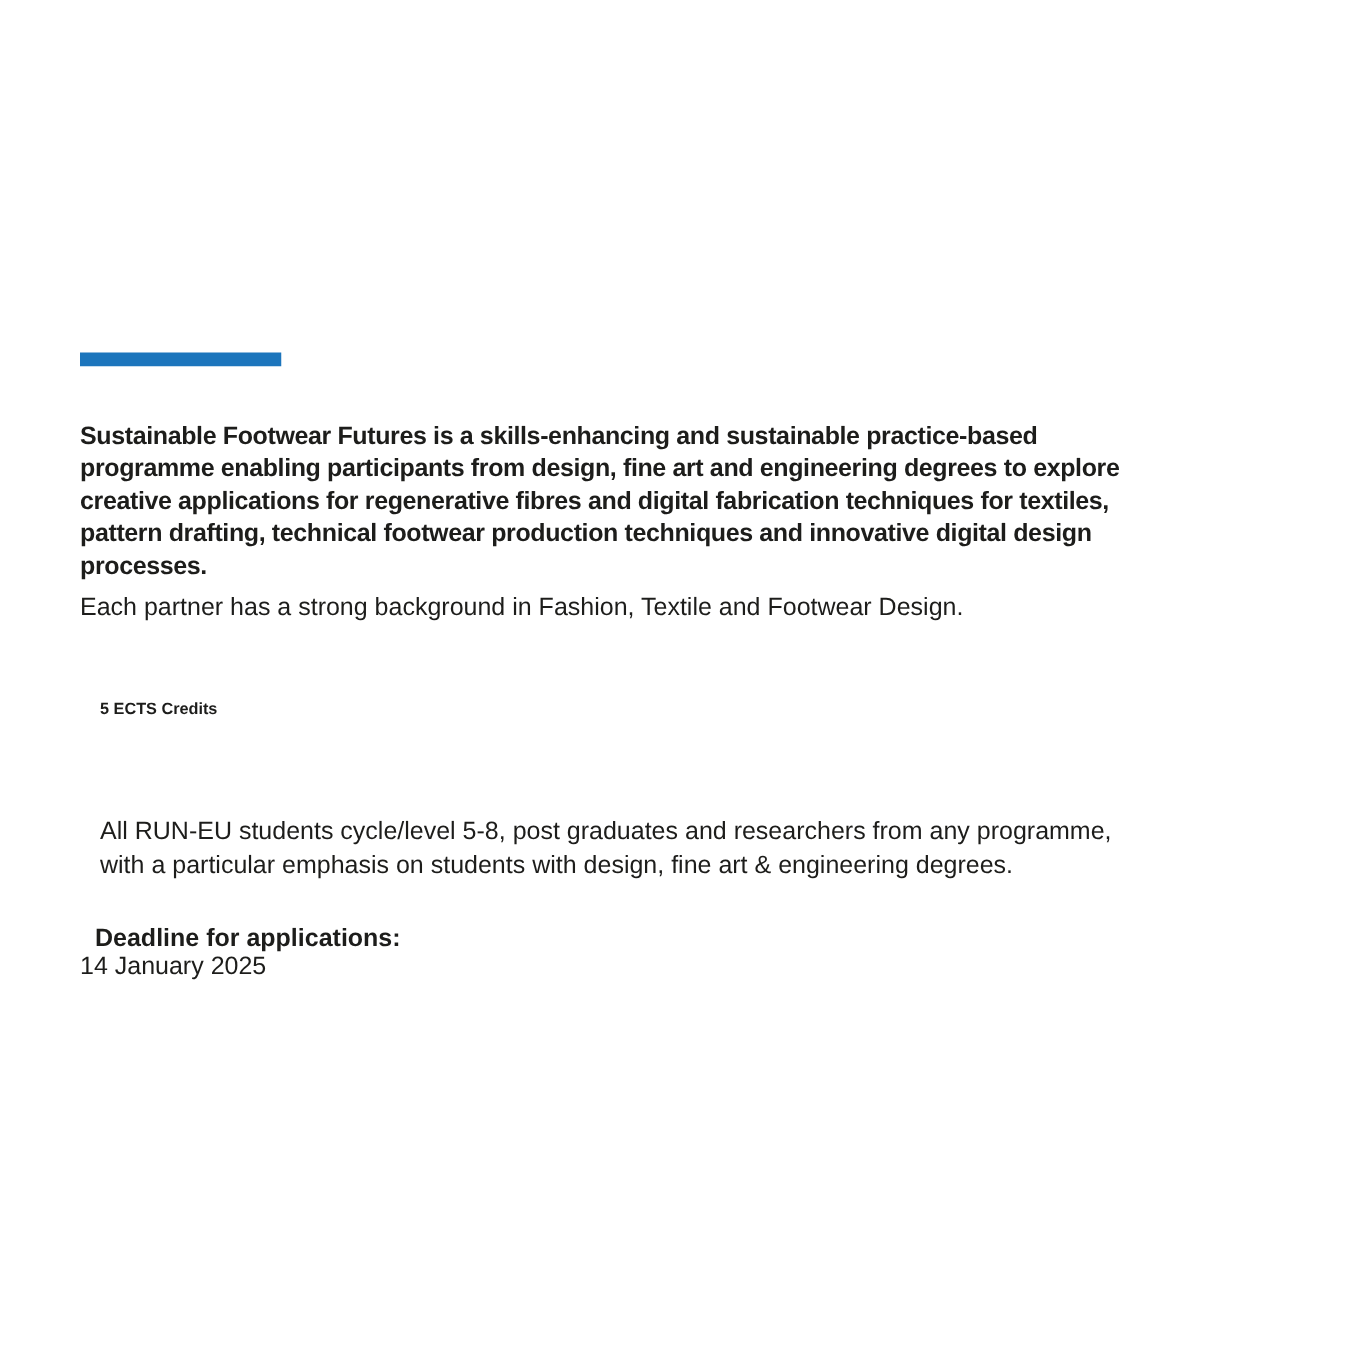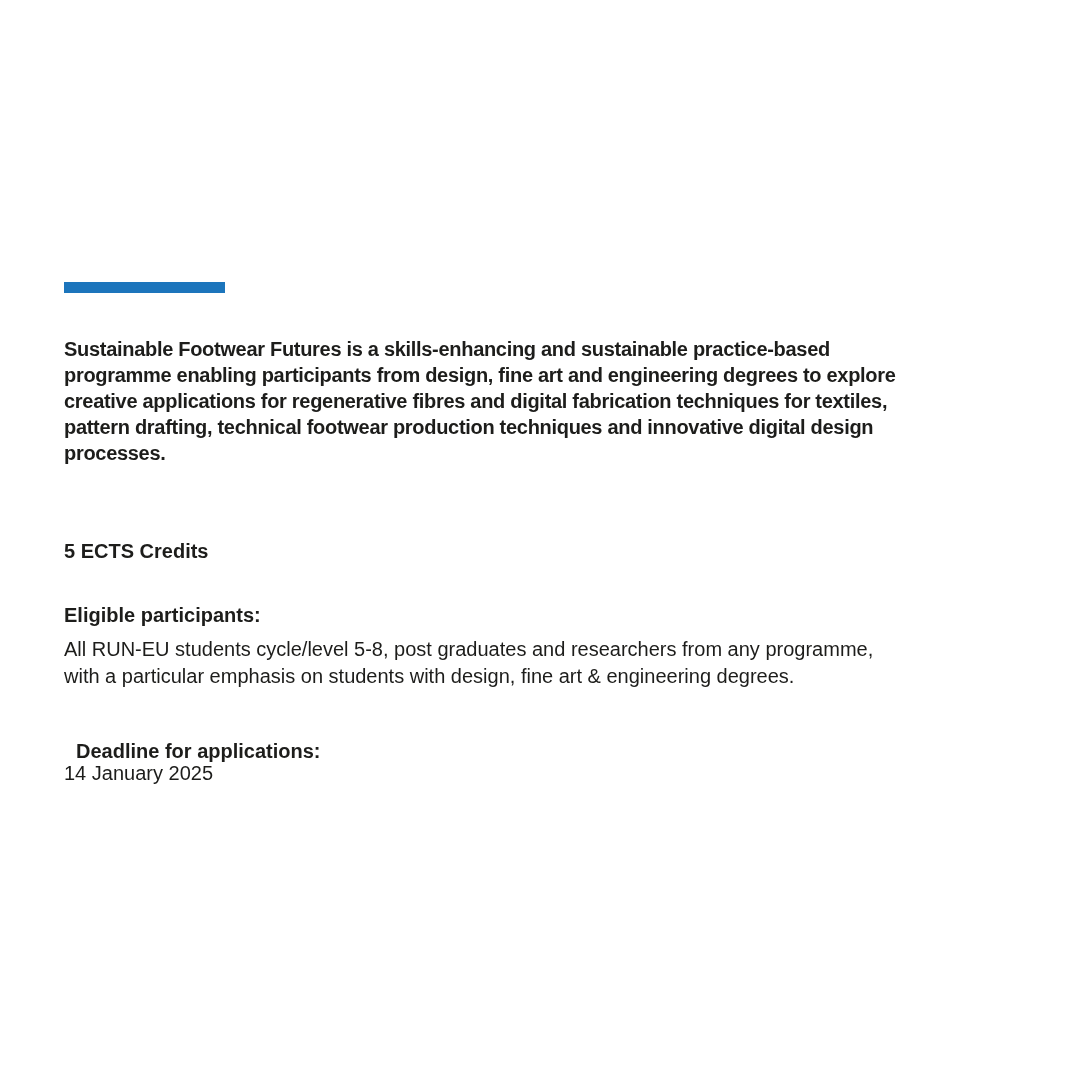--- a/index.html
+++ b/index.html
@@ -42,39 +42,39 @@
     margin: 0;
     font-size: 20px;
     font-weight: 400;
     line-height: 26px;
     white-space: pre-line;
   }
   .ects {
     position: absolute;
     left: 64px;
     top: 538px;
-    margin: 0;
-    font-size: 20px;
+    margin: 16px;
+    font-size: 13px;
     font-weight: 700;
     line-height: 26px;
   }
   .eligible-heading {
     position: absolute;
     left: 64px;
     top: 602px;
     margin: 0;
     font-size: 20px;
     font-weight: 700;
     line-height: 26px;
   }
   .eligible-body {
     position: absolute;
     left: 64px;
     top: 636px;
-    margin: 0;
+    margin: 16px;
     font-size: 20px;
     font-weight: 400;
     line-height: 27px;
     white-space: pre-line;
   }
   .deadline-heading {
     position: absolute;
     left: 64px;
     top: 726px;
     margin: 12px;
@@ -128,24 +128,24 @@
 <div class="page">
 
   <div class="accent-bar"></div>
 
   <p class="intro-bold">Sustainable Footwear Futures is a skills-enhancing and sustainable practice-based
 programme enabling participants from design, fine art and engineering degrees to explore
 creative applications for regenerative fibres and digital fabrication techniques for textiles,
 pattern drafting, technical footwear production techniques and innovative digital design
 processes.</p>
 
+  <p class="intro-sub">Each partner has a strong background in Fashion, Textile and Footwear Design.</p>
 
   <h3 class="ects">5 ECTS Credits</h3>
 
-  <h3 class="eligible-heading">Eligible participants:</h3>
 
   <p class="eligible-body">All RUN-EU students cycle/level 5-8, post graduates and researchers from any programme,
 with a particular emphasis on students with design, fine art &amp; engineering degrees.</p>
 
   <h3 class="deadline-heading">Deadline for applications:</h3>
 
   <p class="deadline-value">14 January 2025</p>
 
   <div class="coordination-label">COORDINATION:</div>
 

